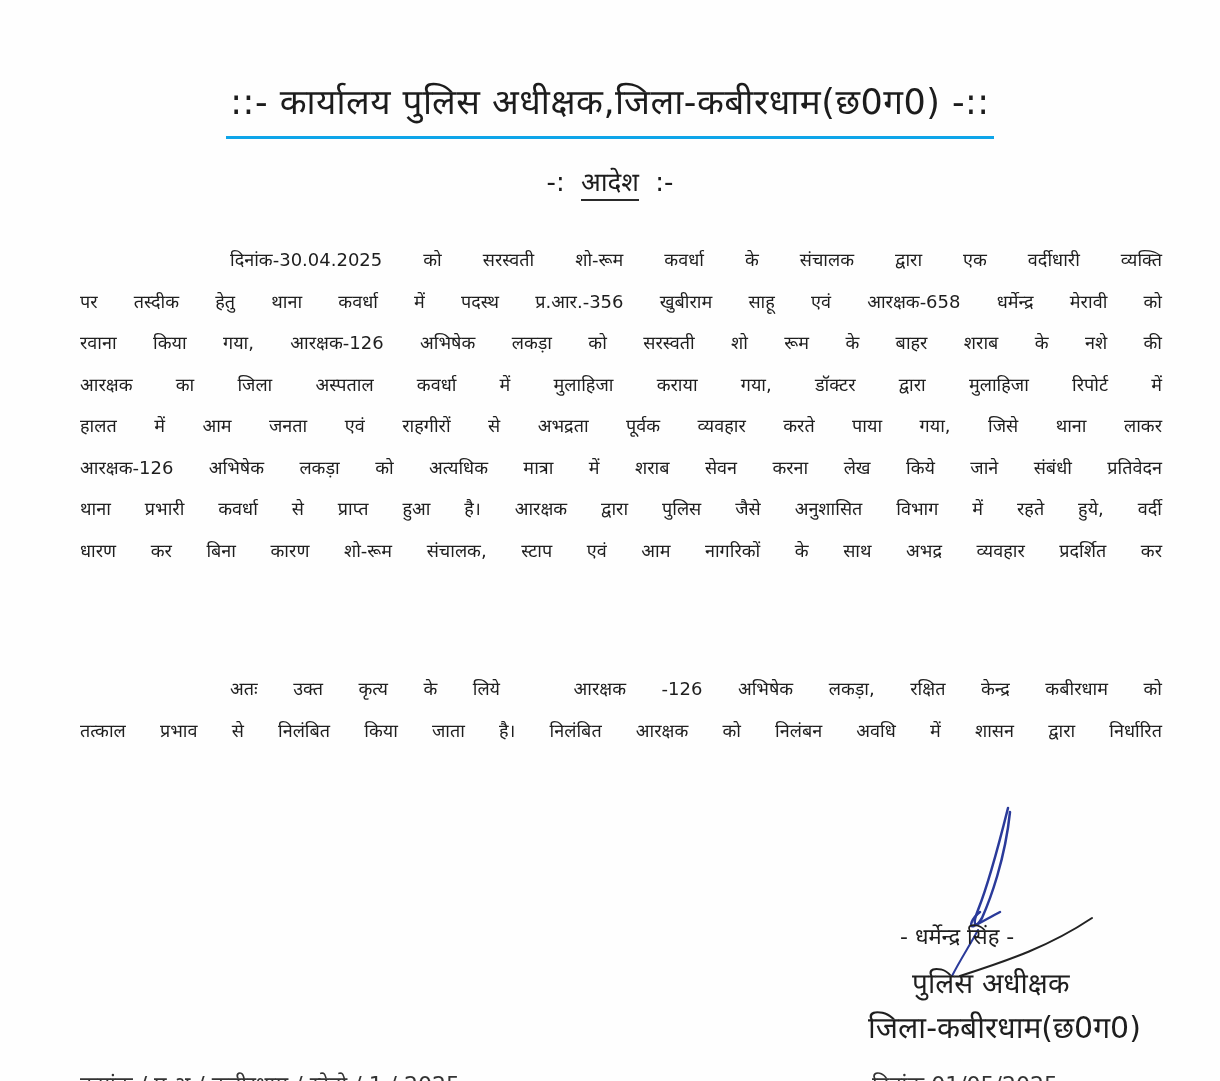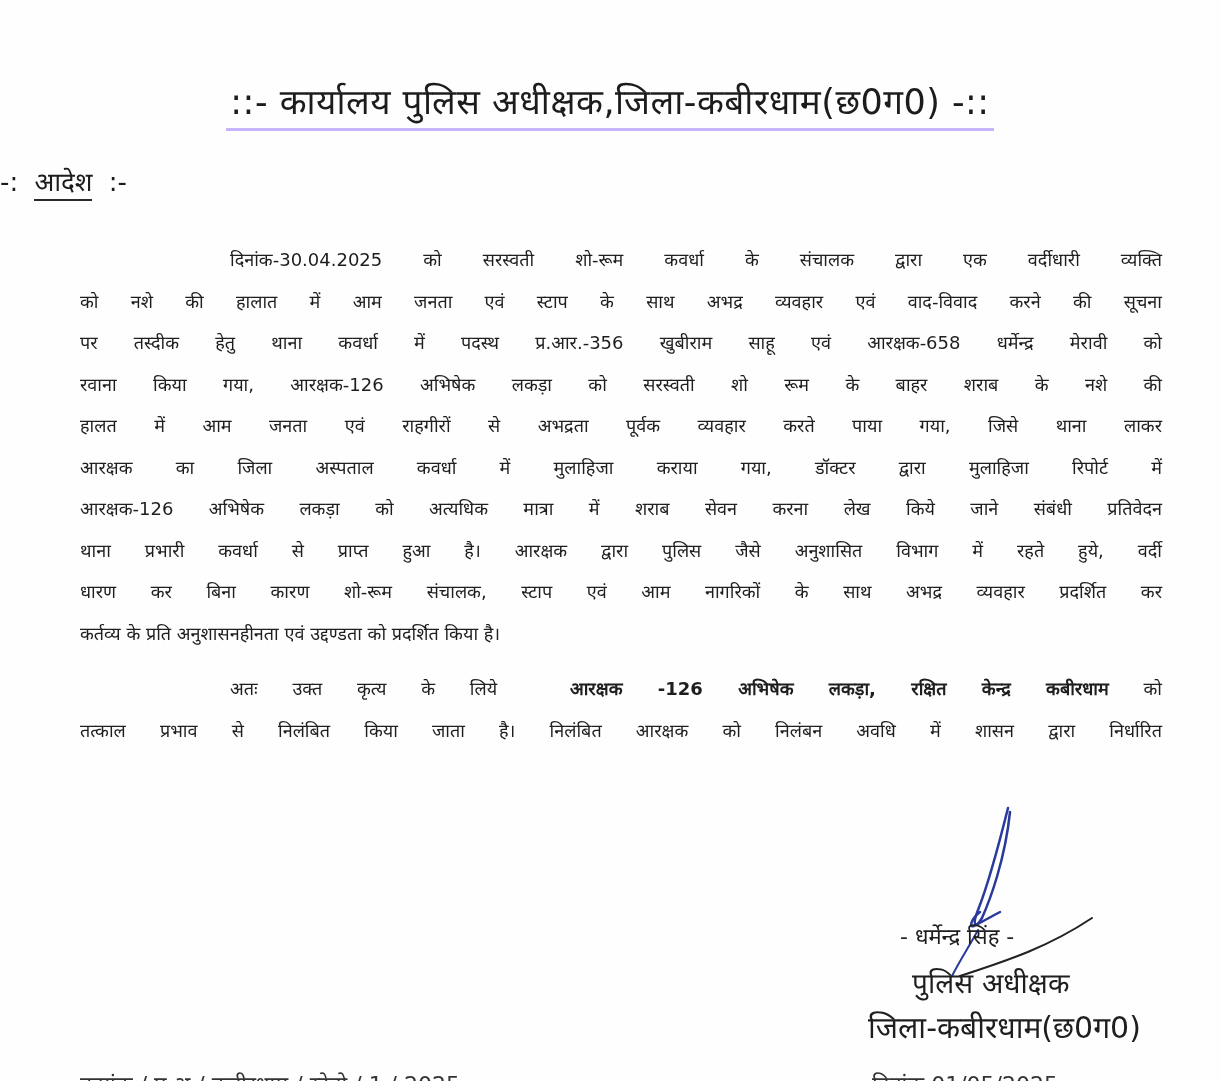--- a/index.html
+++ b/index.html
@@ -27,28 +27,29 @@
     left: 0;
     width: 1220px;
     text-align: center;
     font-size: 35px;
     line-height: 48px;
     letter-spacing: 0.5px;
     color: #1c1c1c;
   }
   .header-title span.inner {
     display: inline-block;
-    border-bottom: 3px solid #c4b5fd;
-    padding: 0 4px 2px 4px;
+    border-bottom: 3px solid #0ea5e9;
+    padding: 0 4px 10px 4px;
   }
   .order-heading {
     position: absolute;
     top: 162px;
     left: 0;
     width: 1220px;
+    text-align: center;
     font-size: 26px;
     line-height: 40px;
     color: #1c1c1c;
   }
   .order-heading .word {
     display: inline-block;
     border-bottom: 2.5px solid #2a2a2a;
     line-height: 34px;
     margin: 0 8px;
   }
@@ -69,21 +70,21 @@
     white-space: nowrap;
   }
   .para .line.last {
     text-align-last: left;
   }
   .para .line.first {
     padding-left: 150px;
   }
   .para1 { top: 239px; }
   .para2 { top: 668px; }
-  .bold { font-weight: bold; margin-left: 38px; }
+  .bold { font-weight: normal; margin-left: 38px; }
 
   .signature-block {
     position: absolute;
     left: 820px;
     top: 800px;
     width: 400px;
     height: 281px;
     margin-left: 40px;
   }
   .sig-svg {
@@ -141,29 +142,27 @@
   </div>
 
   <div class="order-heading">
     <span>-:</span>
     <span class="word">आदेश</span>
     <span>:-</span>
   </div>
 
   <div class="para para1">
     <span class="line first">दिनांक-30.04.2025 को सरस्वती शो-रूम कवर्धा के संचालक द्वारा एक वर्दीधारी व्यक्ति</span>
-    <span class="line">को नशे की हालात में आम जनता एवं स्टाप के साथ अभद्र व्यवहार एवं वाद-विवाद करने की सूचना</span>
     <span class="line">पर तस्दीक हेतु थाना कवर्धा में पदस्थ प्र.आर.-356 खुबीराम साहू एवं आरक्षक-658 धर्मेन्द्र मेरावी को</span>
     <span class="line">रवाना किया गया, आरक्षक-126 अभिषेक लकड़ा को सरस्वती शो रूम के बाहर शराब के नशे की</span>
+    <span class="line">आरक्षक का जिला अस्पताल कवर्धा में मुलाहिजा कराया गया, डॉक्टर द्वारा मुलाहिजा रिपोर्ट में</span>
     <span class="line">हालत में आम जनता एवं राहगीरों से अभद्रता पूर्वक व्यवहार करते पाया गया, जिसे थाना लाकर</span>
-    <span class="line">आरक्षक का जिला अस्पताल कवर्धा में मुलाहिजा कराया गया, डॉक्टर द्वारा मुलाहिजा रिपोर्ट में</span>
     <span class="line">आरक्षक-126 अभिषेक लकड़ा को अत्यधिक मात्रा में शराब सेवन करना लेख किये जाने संबंधी प्रतिवेदन</span>
     <span class="line">थाना प्रभारी कवर्धा से प्राप्त हुआ है। आरक्षक द्वारा पुलिस जैसे अनुशासित विभाग में रहते हुये, वर्दी</span>
     <span class="line">धारण कर बिना कारण शो-रूम संचालक, स्टाप एवं आम नागरिकों के साथ अभद्र व्यवहार प्रदर्शित कर</span>
-    <span class="line last">कर्तव्य के प्रति अनुशासनहीनता एवं उद्दण्डता को प्रदर्शित किया है।</span>
   </div>
 
   <div class="para para2">
     <span class="line first"><span>अतः उक्त कृत्य के लिये </span><span class="bold">आरक्षक -126 अभिषेक लकड़ा, रक्षित केन्द्र कबीरधाम</span><span> को</span></span>
     <span class="line">तत्काल प्रभाव से निलंबित किया जाता है। निलंबित आरक्षक को निलंबन अवधि में शासन द्वारा निर्धारित</span>
   </div>
 
   <div class="signature-block">
     <svg class="sig-svg" viewBox="0 0 400 200">
       <path d="M148 8 C 140 40, 130 80, 118 110 C 112 125, 115 130, 122 118 C 130 100, 145 60, 150 12" fill="none" stroke="#2a3a9a" stroke-width="2.5" stroke-linecap="round"></path>

